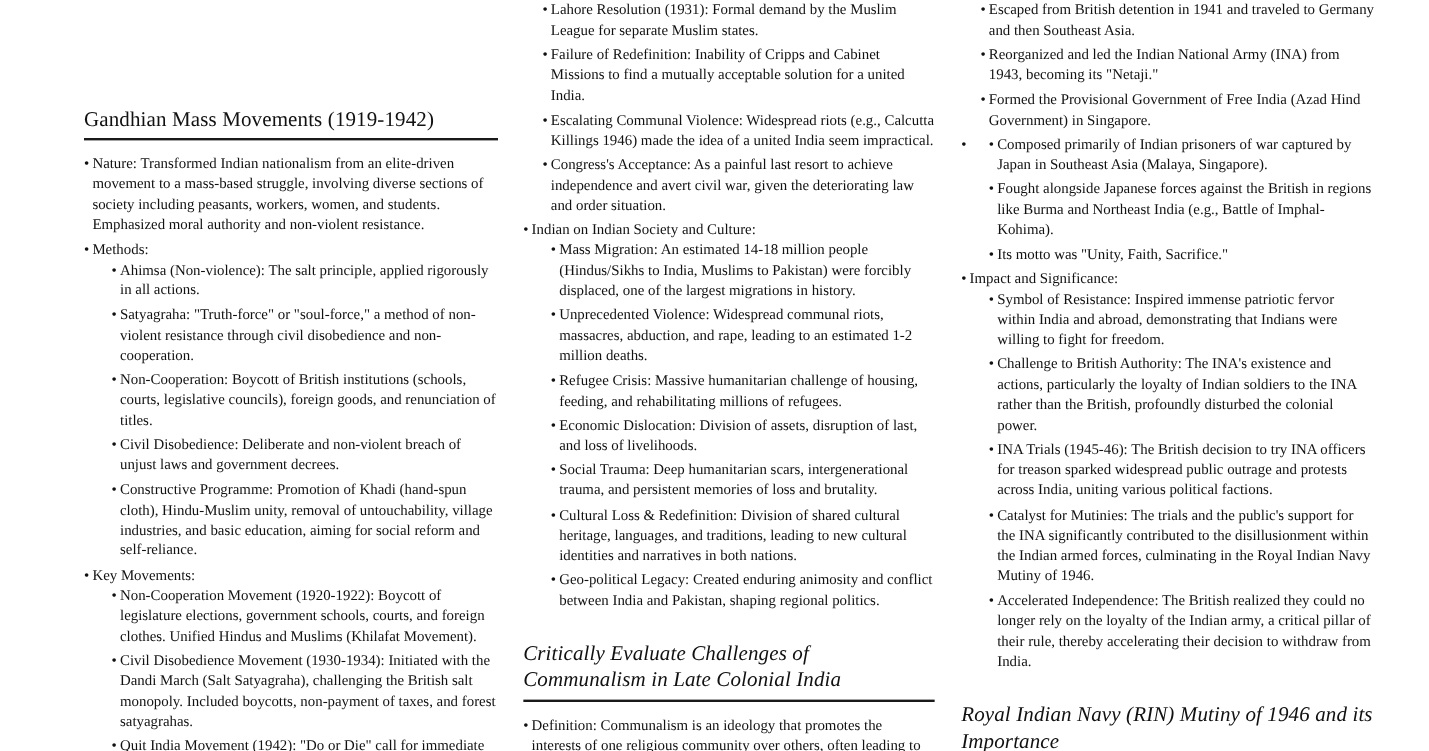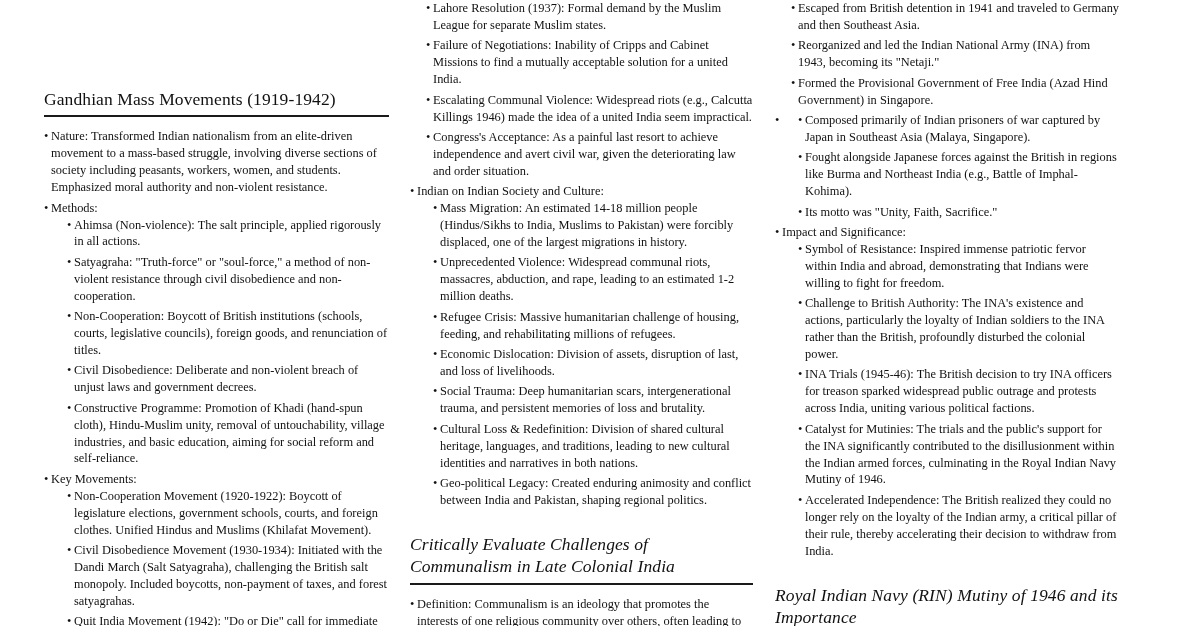--- a/index.html
+++ b/index.html
@@ -33,21 +33,21 @@
     display: flex;
     flex-direction: row;
     align-items: flex-start;
   }
 
   .column {
     width: 345px;
     overflow: hidden;
     height: 626px;
   }
-  .col-1 { margin-left: 44px; }
+  .col-1 { margin-left: 70px; }
   .col-2 { margin-left: 21px; width: 343px; }
   .col-3 { margin-left: 22px; width: 345px; }
 
   
   .section-heading {
     font-family: "Liberation Serif", "DejaVu Serif", serif;
     font-size: 17.5px;
     font-weight: normal;
     line-height: 1.28;
     color: #111111;
@@ -155,25 +155,25 @@
             </ul>
           </li>
         </ul>
     </div>
 
     <div class="column col-2">
       <ul class="lvl1">
           <ul class="lvl2 continued-lvl2">
             <li class="item">
               <span class="bullet">•</span>
-              <span class="txt">Lahore Resolution (1937): Formal demand by the Muslim League for separate Muslim states.</span>
-            </li>
-            <li class="item">
-              <span class="bullet">•</span>
-              <span class="txt">Failure of Negotiations: Inability of Cripps and Cabinet Missions to find a mutually acceptable solution for a united India.</span>
+              <span class="txt">Lahore Resolution (1931): Formal demand by the Muslim League for separate Muslim states.</span>
+            </li>
+            <li class="item">
+              <span class="bullet">•</span>
+              <span class="txt">Failure of Redefinition: Inability of Cripps and Cabinet Missions to find a mutually acceptable solution for a united India.</span>
             </li>
             <li class="item">
               <span class="bullet">•</span>
               <span class="txt">Escalating Communal Violence: Widespread riots (e.g., Calcutta Killings 1946) made the idea of a united India seem impractical.</span>
             </li>
             <li class="item">
               <span class="bullet">•</span>
               <span class="txt">Congress's Acceptance: As a painful last resort to achieve independence and avert civil war, given the deteriorating law and order situation.</span>
             </li>
           </ul>

